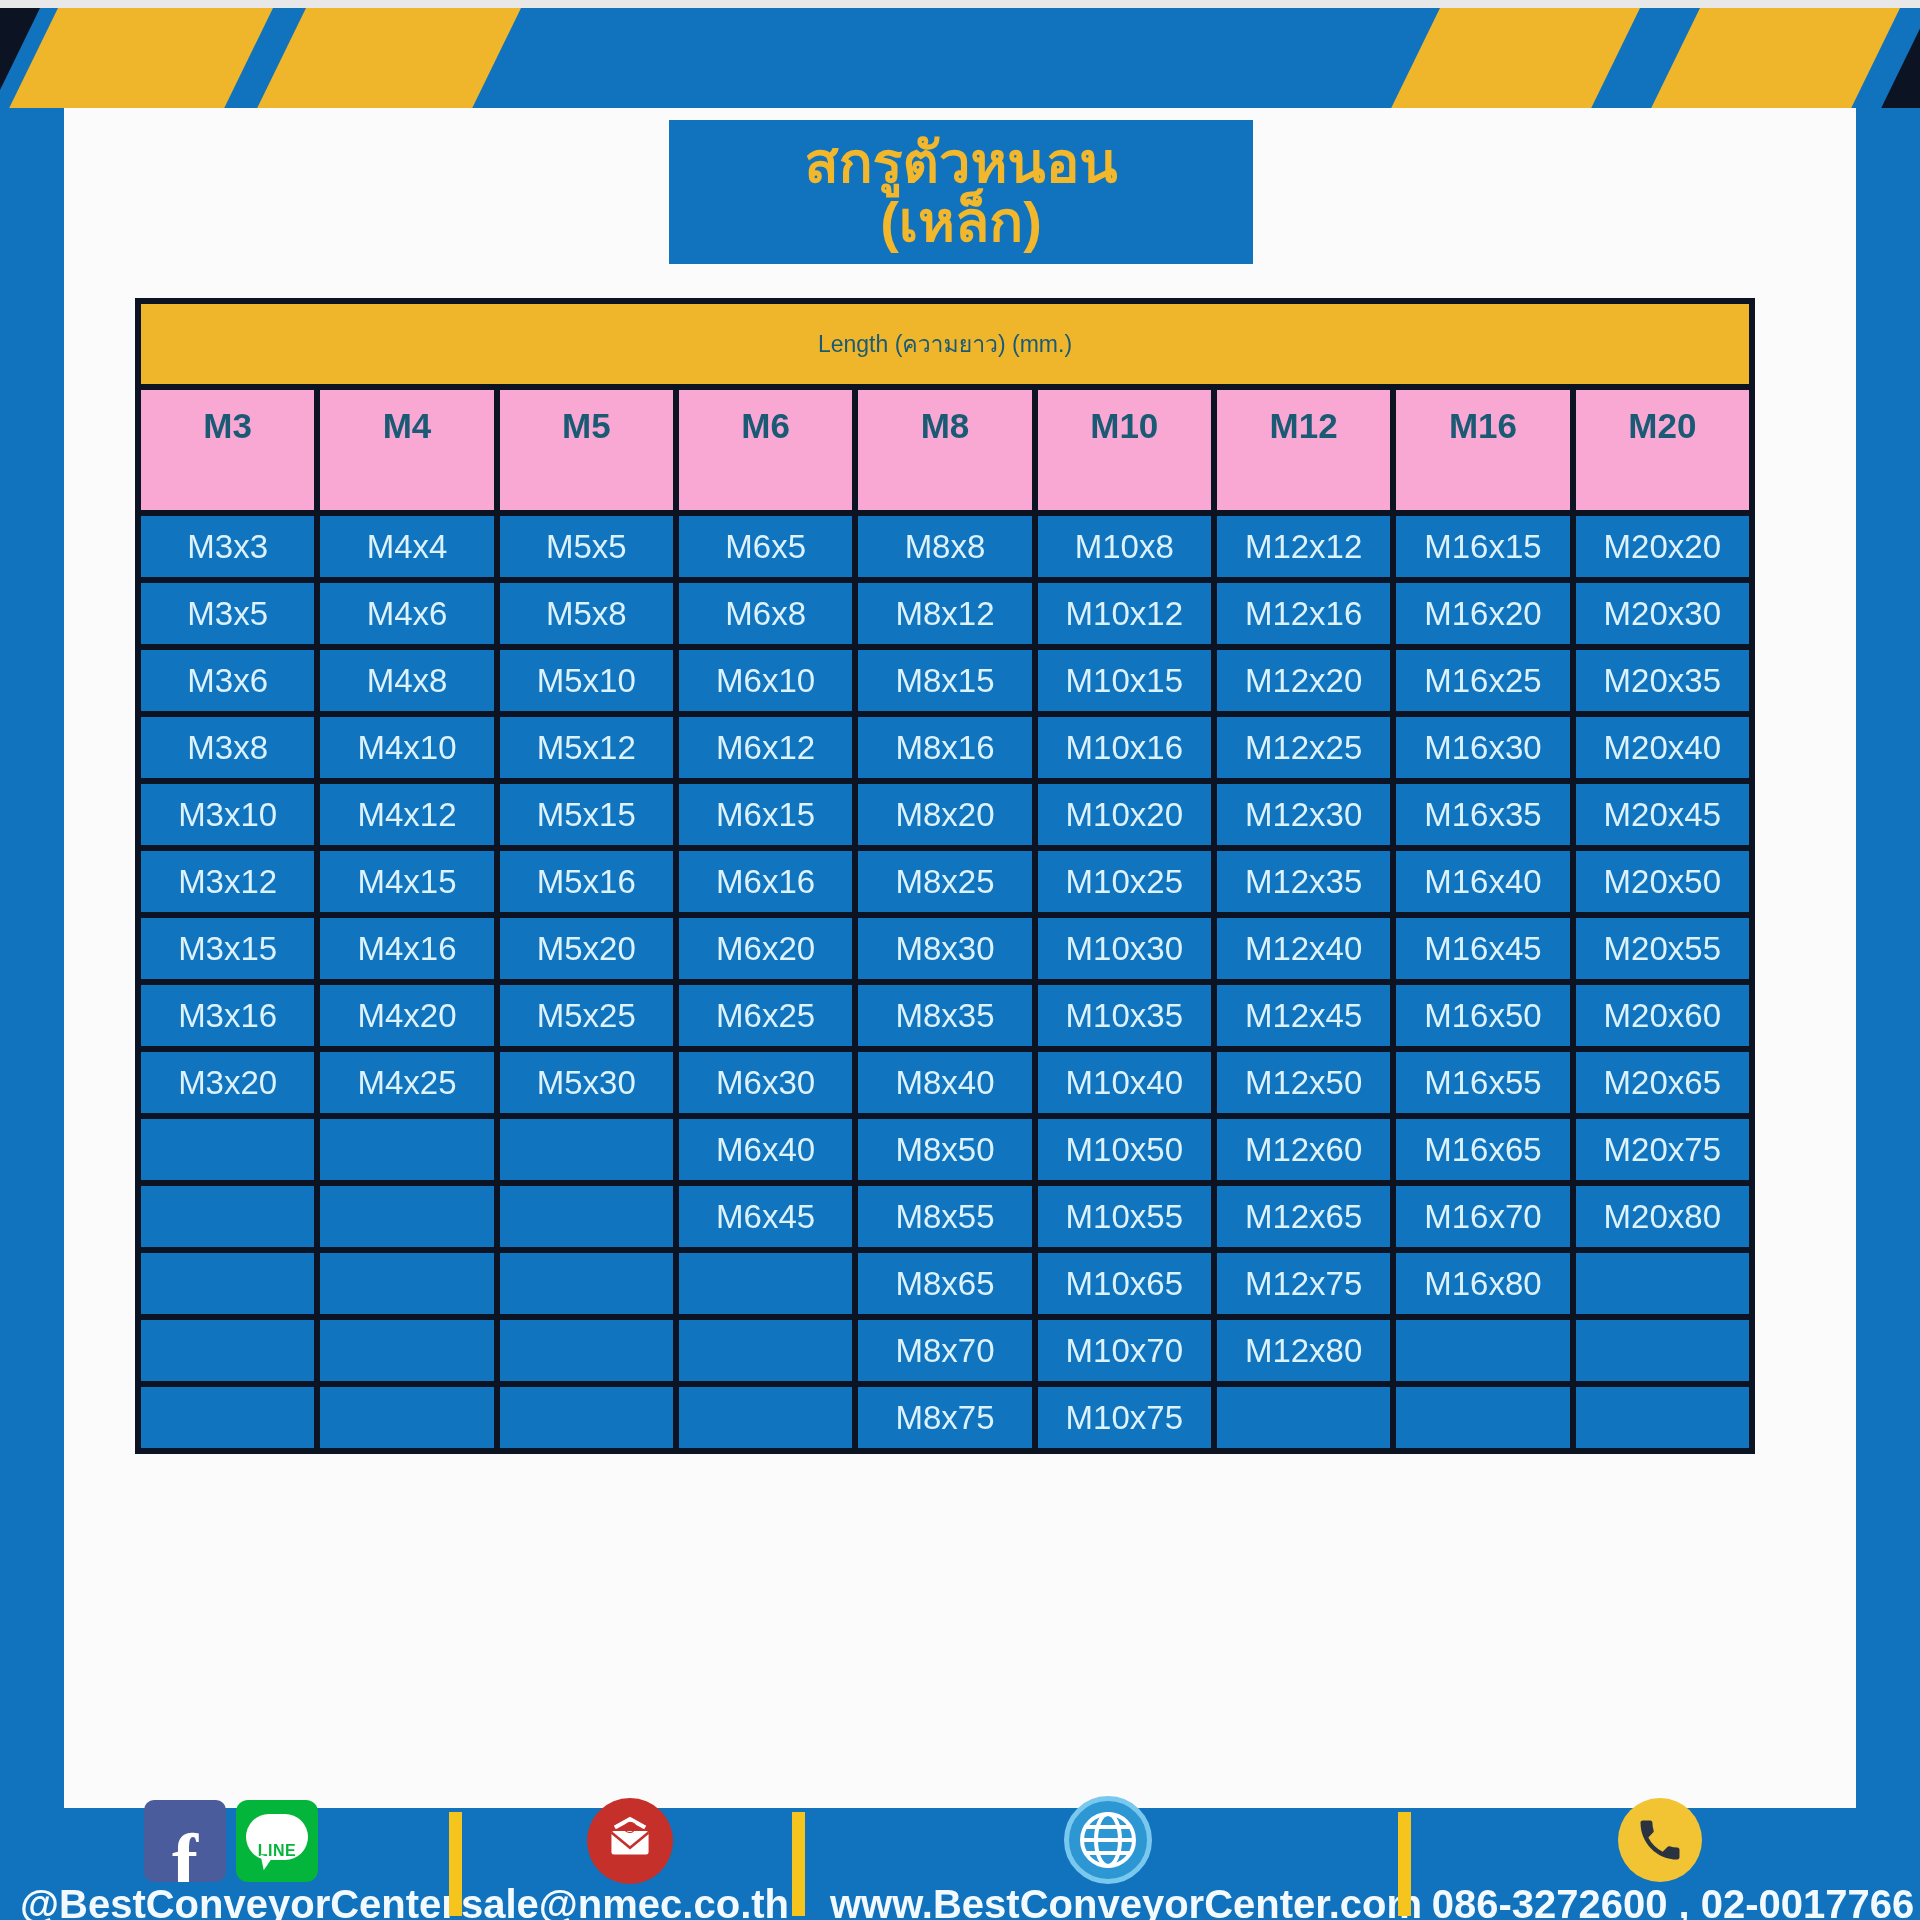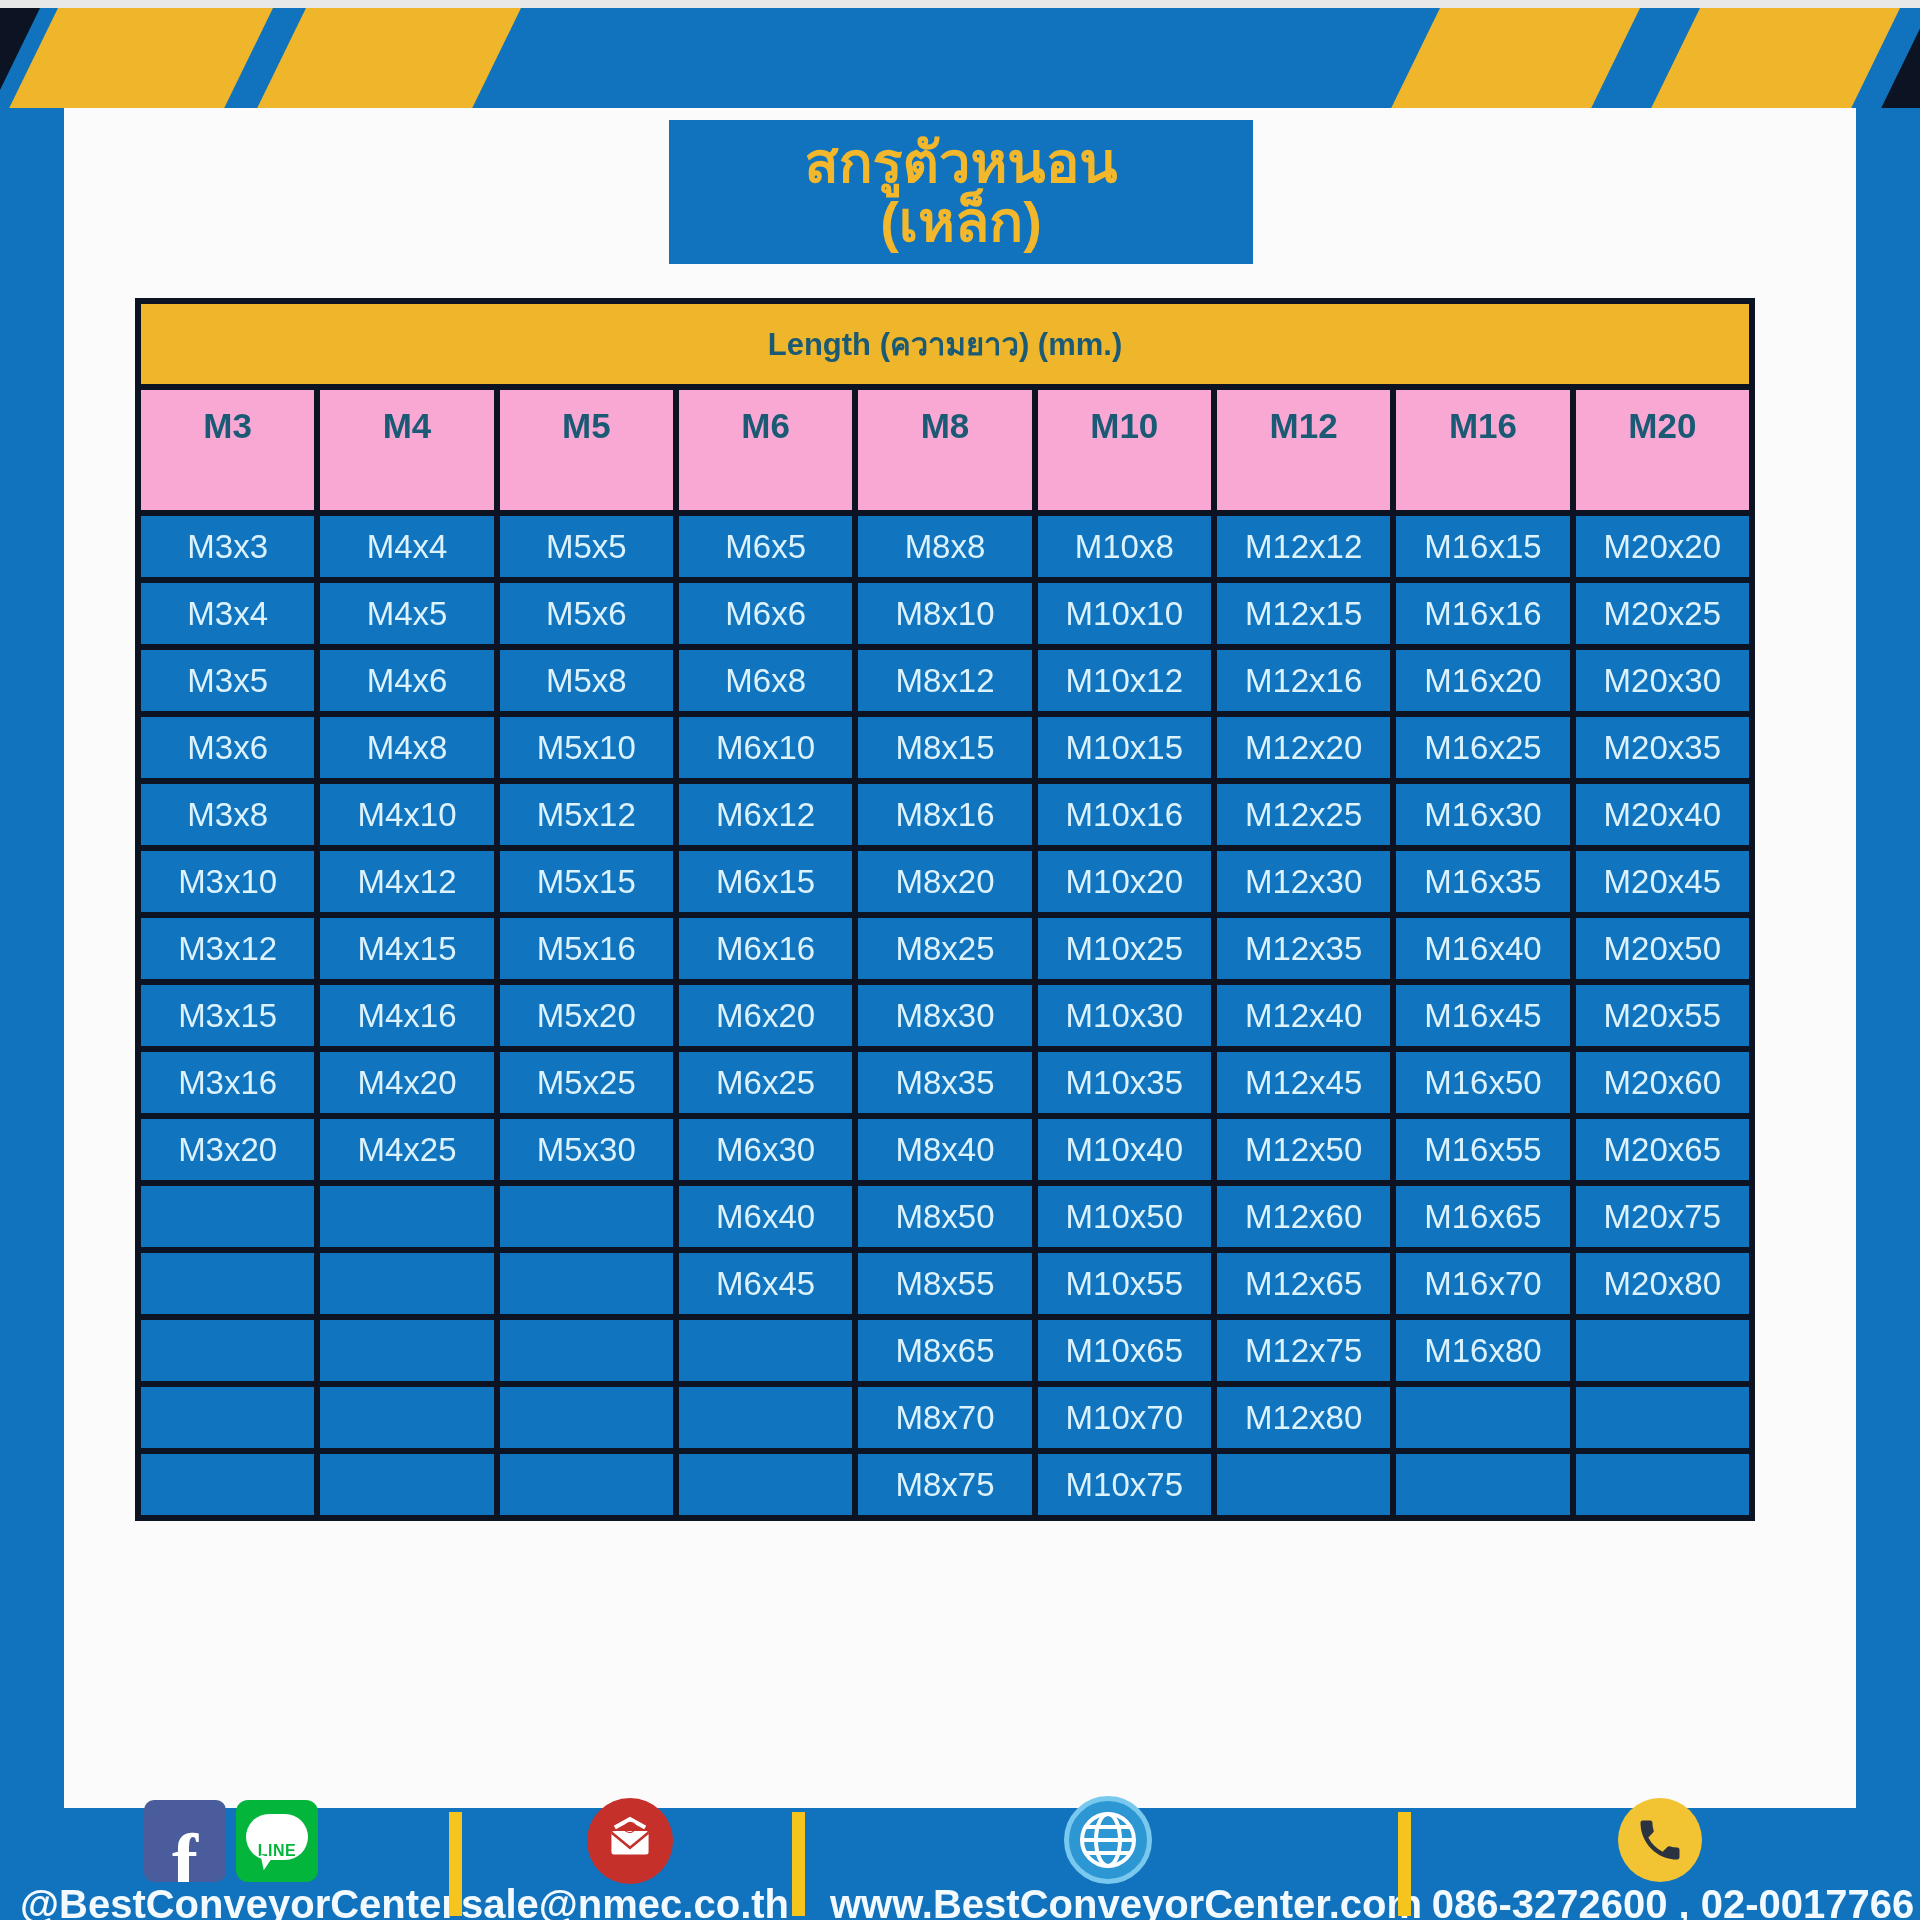--- a/index.html
+++ b/index.html
@@ -28,21 +28,21 @@
     color:#F2B72B; font-weight:bold; font-size:56px; line-height:1.06; text-align:center;
   }
   
   #size-table {
     position:absolute; left:135px; top:290px; width:1620px;
     border-collapse:collapse; table-layout:fixed;
   }
   #size-table th, #size-table td { border:6px solid #0C1322; }
   .len-h {
     height:86px; background:#F0B62B; color:#1A5A74;
-    font-size:31px; font-weight:bold; text-align:center; vertical-align:middle;
+    font-size:23px; font-weight:normal; text-align:center; vertical-align:middle;
   }
   .colhead {
     height:126px; background:#f9a8d4; color:#1A5A74;
     font-size:35px; font-weight:bold; text-align:center;
     vertical-align:top; padding-top:16px;
   }
   .cell {
     height:67px; background:#1174BE; color:#DCF2FD;
     font-size:33px; font-weight:500; text-align:center; vertical-align:middle;
   }
@@ -126,31 +126,20 @@
           <td class="cell">M4x4</td>
           <td class="cell">M5x5</td>
           <td class="cell">M6x5</td>
           <td class="cell">M8x8</td>
           <td class="cell">M10x8</td>
           <td class="cell">M12x12</td>
           <td class="cell">M16x15</td>
           <td class="cell">M20x20</td>
         </tr>
         <tr>
-          <td class="cell">M3x4</td>
-          <td class="cell">M4x5</td>
-          <td class="cell">M5x6</td>
-          <td class="cell">M6x6</td>
-          <td class="cell">M8x10</td>
-          <td class="cell">M10x10</td>
-          <td class="cell">M12x15</td>
-          <td class="cell">M16x16</td>
-          <td class="cell">M20x25</td>
-        </tr>
-        <tr>
           <td class="cell">M3x5</td>
           <td class="cell">M4x6</td>
           <td class="cell">M5x8</td>
           <td class="cell">M6x8</td>
           <td class="cell">M8x12</td>
           <td class="cell">M10x12</td>
           <td class="cell">M12x16</td>
           <td class="cell">M16x20</td>
           <td class="cell">M20x30</td>
         </tr>

